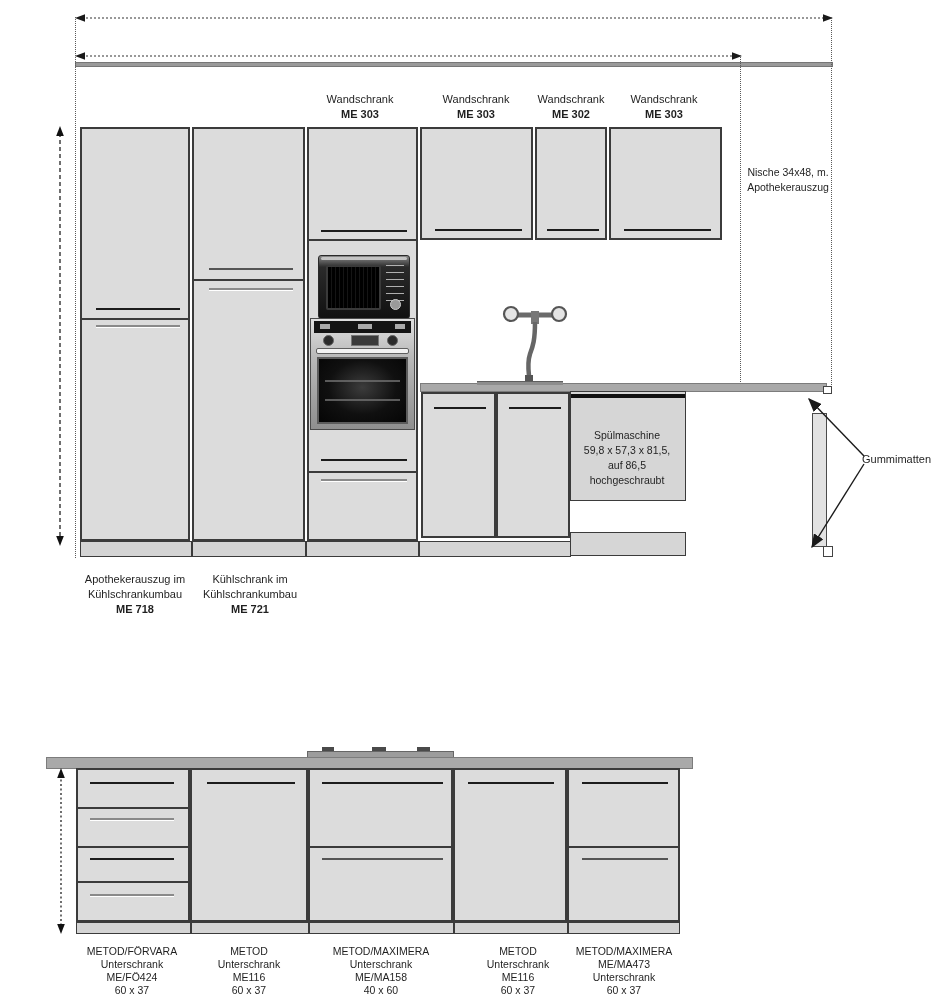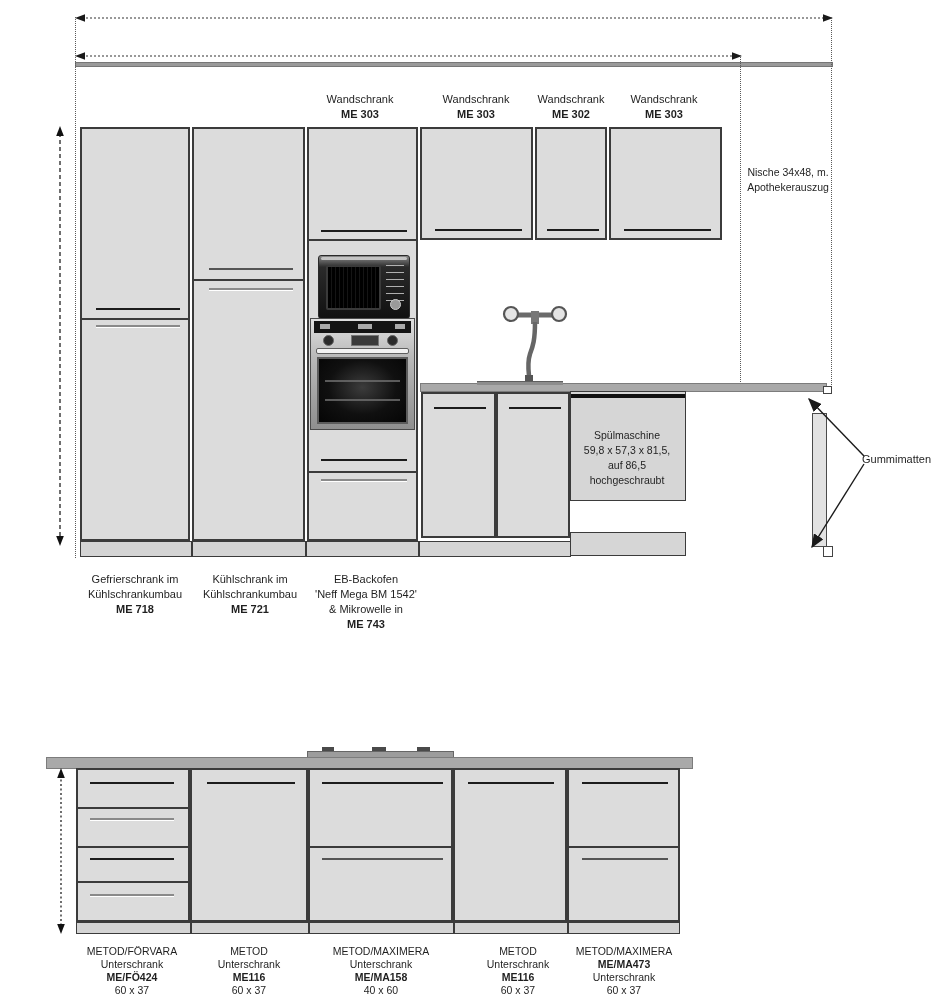--- a/index.html
+++ b/index.html
@@ -2,21 +2,21 @@
 <html><head>
 <meta charset="utf-8">
 <style>
   html,body{margin:0;padding:0;background:#fff;}
   #stage{position:relative;width:944px;height:1001px;background:#fff;
          font-family:"Liberation Sans","DejaVu Sans",sans-serif;color:#1a1a1a;overflow:hidden;}
   .abs{position:absolute;}
   .lbl{position:absolute;font-size:11px;line-height:15px;text-align:center;color:#1f1f1f;}
   .lbl .b{font-weight:bold;}
   .lbl-sm{position:absolute;font-size:10.5px;line-height:13px;text-align:center;color:#1f1f1f;}
-  .lbl-sm .b{font-weight:bold;}
+  .lbl-sm .b{font-weight:normal;}
   .dim-big{position:absolute;font-weight:bold;font-size:15px;letter-spacing:.5px;color:#111;}
   .dim-txt{position:absolute;font-weight:bold;font-size:11px;color:#111;text-align:center;}
   .vdot{position:absolute;width:0;border-left:1.5px dotted #5a5a5a;}
   .cab{position:absolute;background:#dcdcdc;border:2px solid #3b3b3b;box-sizing:border-box;}
   .panel{position:absolute;background:#d6d6d6;border:1.5px solid #3b3b3b;box-sizing:border-box;}
   .divline{position:absolute;left:-1px;right:-1px;height:2px;background:#3b3b3b;}
   .h-dark{position:absolute;height:2px;background:#1c1c1c;}
   .h-light{position:absolute;height:2px;background:#8a8a8a;border-bottom:1px solid #fff;}
   .counter{position:absolute;background:#a9a9a9;border:1px solid #7c7c7c;box-sizing:border-box;}
   .plinth{position:absolute;background:#d4d4d4;border:1.5px solid #3b3b3b;box-sizing:border-box;}
@@ -196,34 +196,28 @@
   </svg>
 
   <div class="dim-big" style="left:3px;top:365px;"></div>
   <svg style="left:54px;top:126px;" width="12" height="420">
     <line x1="6" y1="7" x2="6" y2="413" stroke="#222" stroke-width="1.3" stroke-dasharray="4 3"></line>
     <polygon points="6,0 2.2,10 9.8,10" fill="#111"></polygon>
     <polygon points="6,420 2.2,410 9.8,410" fill="#111"></polygon>
   </svg>
 
   <div class="lbl" style="left:70px;top:572px;width:130px;">
-    <div>Gefrierschrank im</div>
+    <div>Apothekerauszug im</div>
     <div>Kühlschrankumbau</div>
     <div class="b">ME 718</div>
   </div>
   <div class="lbl" style="left:185px;top:572px;width:130px;">
     <div>Kühlschrank im</div>
     <div>Kühlschrankumbau</div>
     <div class="b">ME 721</div>
-  </div>
-  <div class="lbl" style="left:295px;top:572px;width:142px;">
-    <div>EB-Backofen</div>
-    <div>'Neff Mega BM 1542'</div>
-    <div>&amp; Mikrowelle in</div>
-    <div class="b">ME 743</div>
   </div>
 
   <div class="abs" style="left:322px;top:747px;width:12px;height:6px;background:#4a4a4a;"></div>
   <div class="abs" style="left:372px;top:747px;width:14px;height:6px;background:#4a4a4a;"></div>
   <div class="abs" style="left:417px;top:747px;width:13px;height:6px;background:#4a4a4a;"></div>
   <div class="abs" style="left:307px;top:751px;width:147px;height:18px;background:#9c9c9c;border:1px solid #666;box-sizing:border-box;"></div>
   <div class="counter" style="left:46px;top:757px;width:647px;height:12px;"></div>
 
   <div class="cab" style="left:76px;top:768px;width:114px;height:154px;">
     <div class="h-dark" style="left:12px;width:84px;top:12px;"></div>

